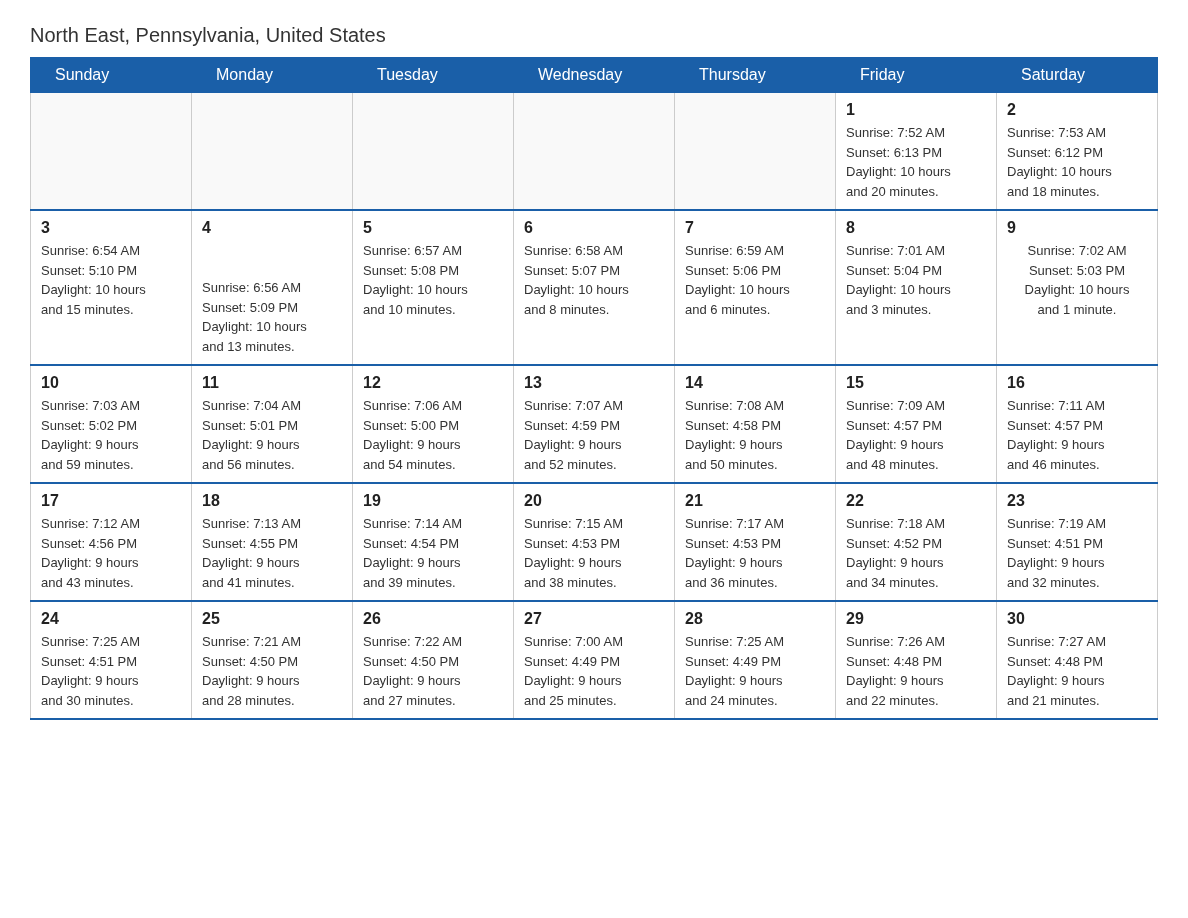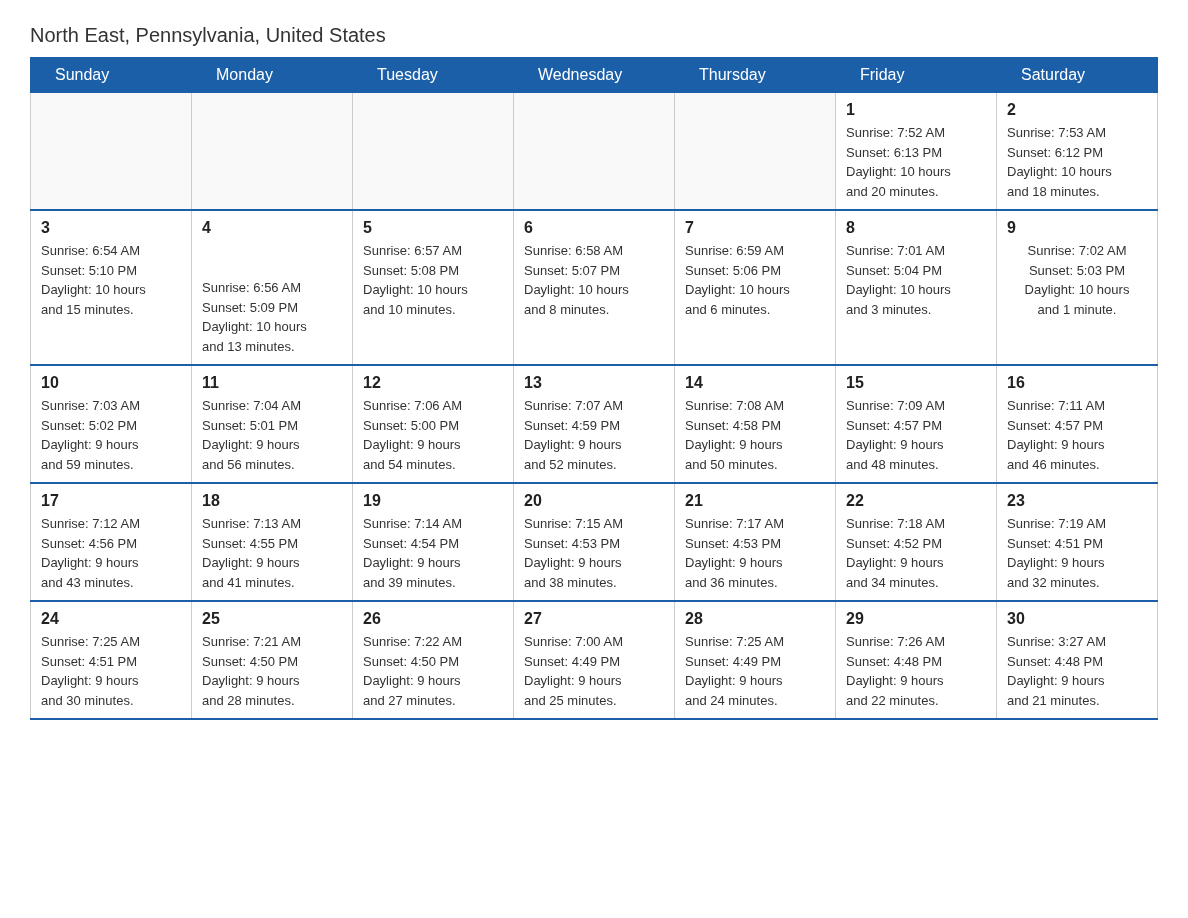--- a/index.html
+++ b/index.html
@@ -328,20 +328,20 @@
         </td>
         <td>
           <span class="day-number">29</span>
           <div class="day-info" style="white-space: pre-line;">Sunrise: 7:26 AM
 Sunset: 4:48 PM
 Daylight: 9 hours
 and 22 minutes.</div>
         </td>
         <td>
           <span class="day-number">30</span>
-          <div class="day-info" style="white-space: pre-line;">Sunrise: 3:27 AM
+          <div class="day-info" style="white-space: pre-line;">Sunrise: 7:27 AM
 Sunset: 4:48 PM
 Daylight: 9 hours
 and 21 minutes.</div>
         </td>
       </tr>
     </tbody>
 </table>
 
 </body></html>

